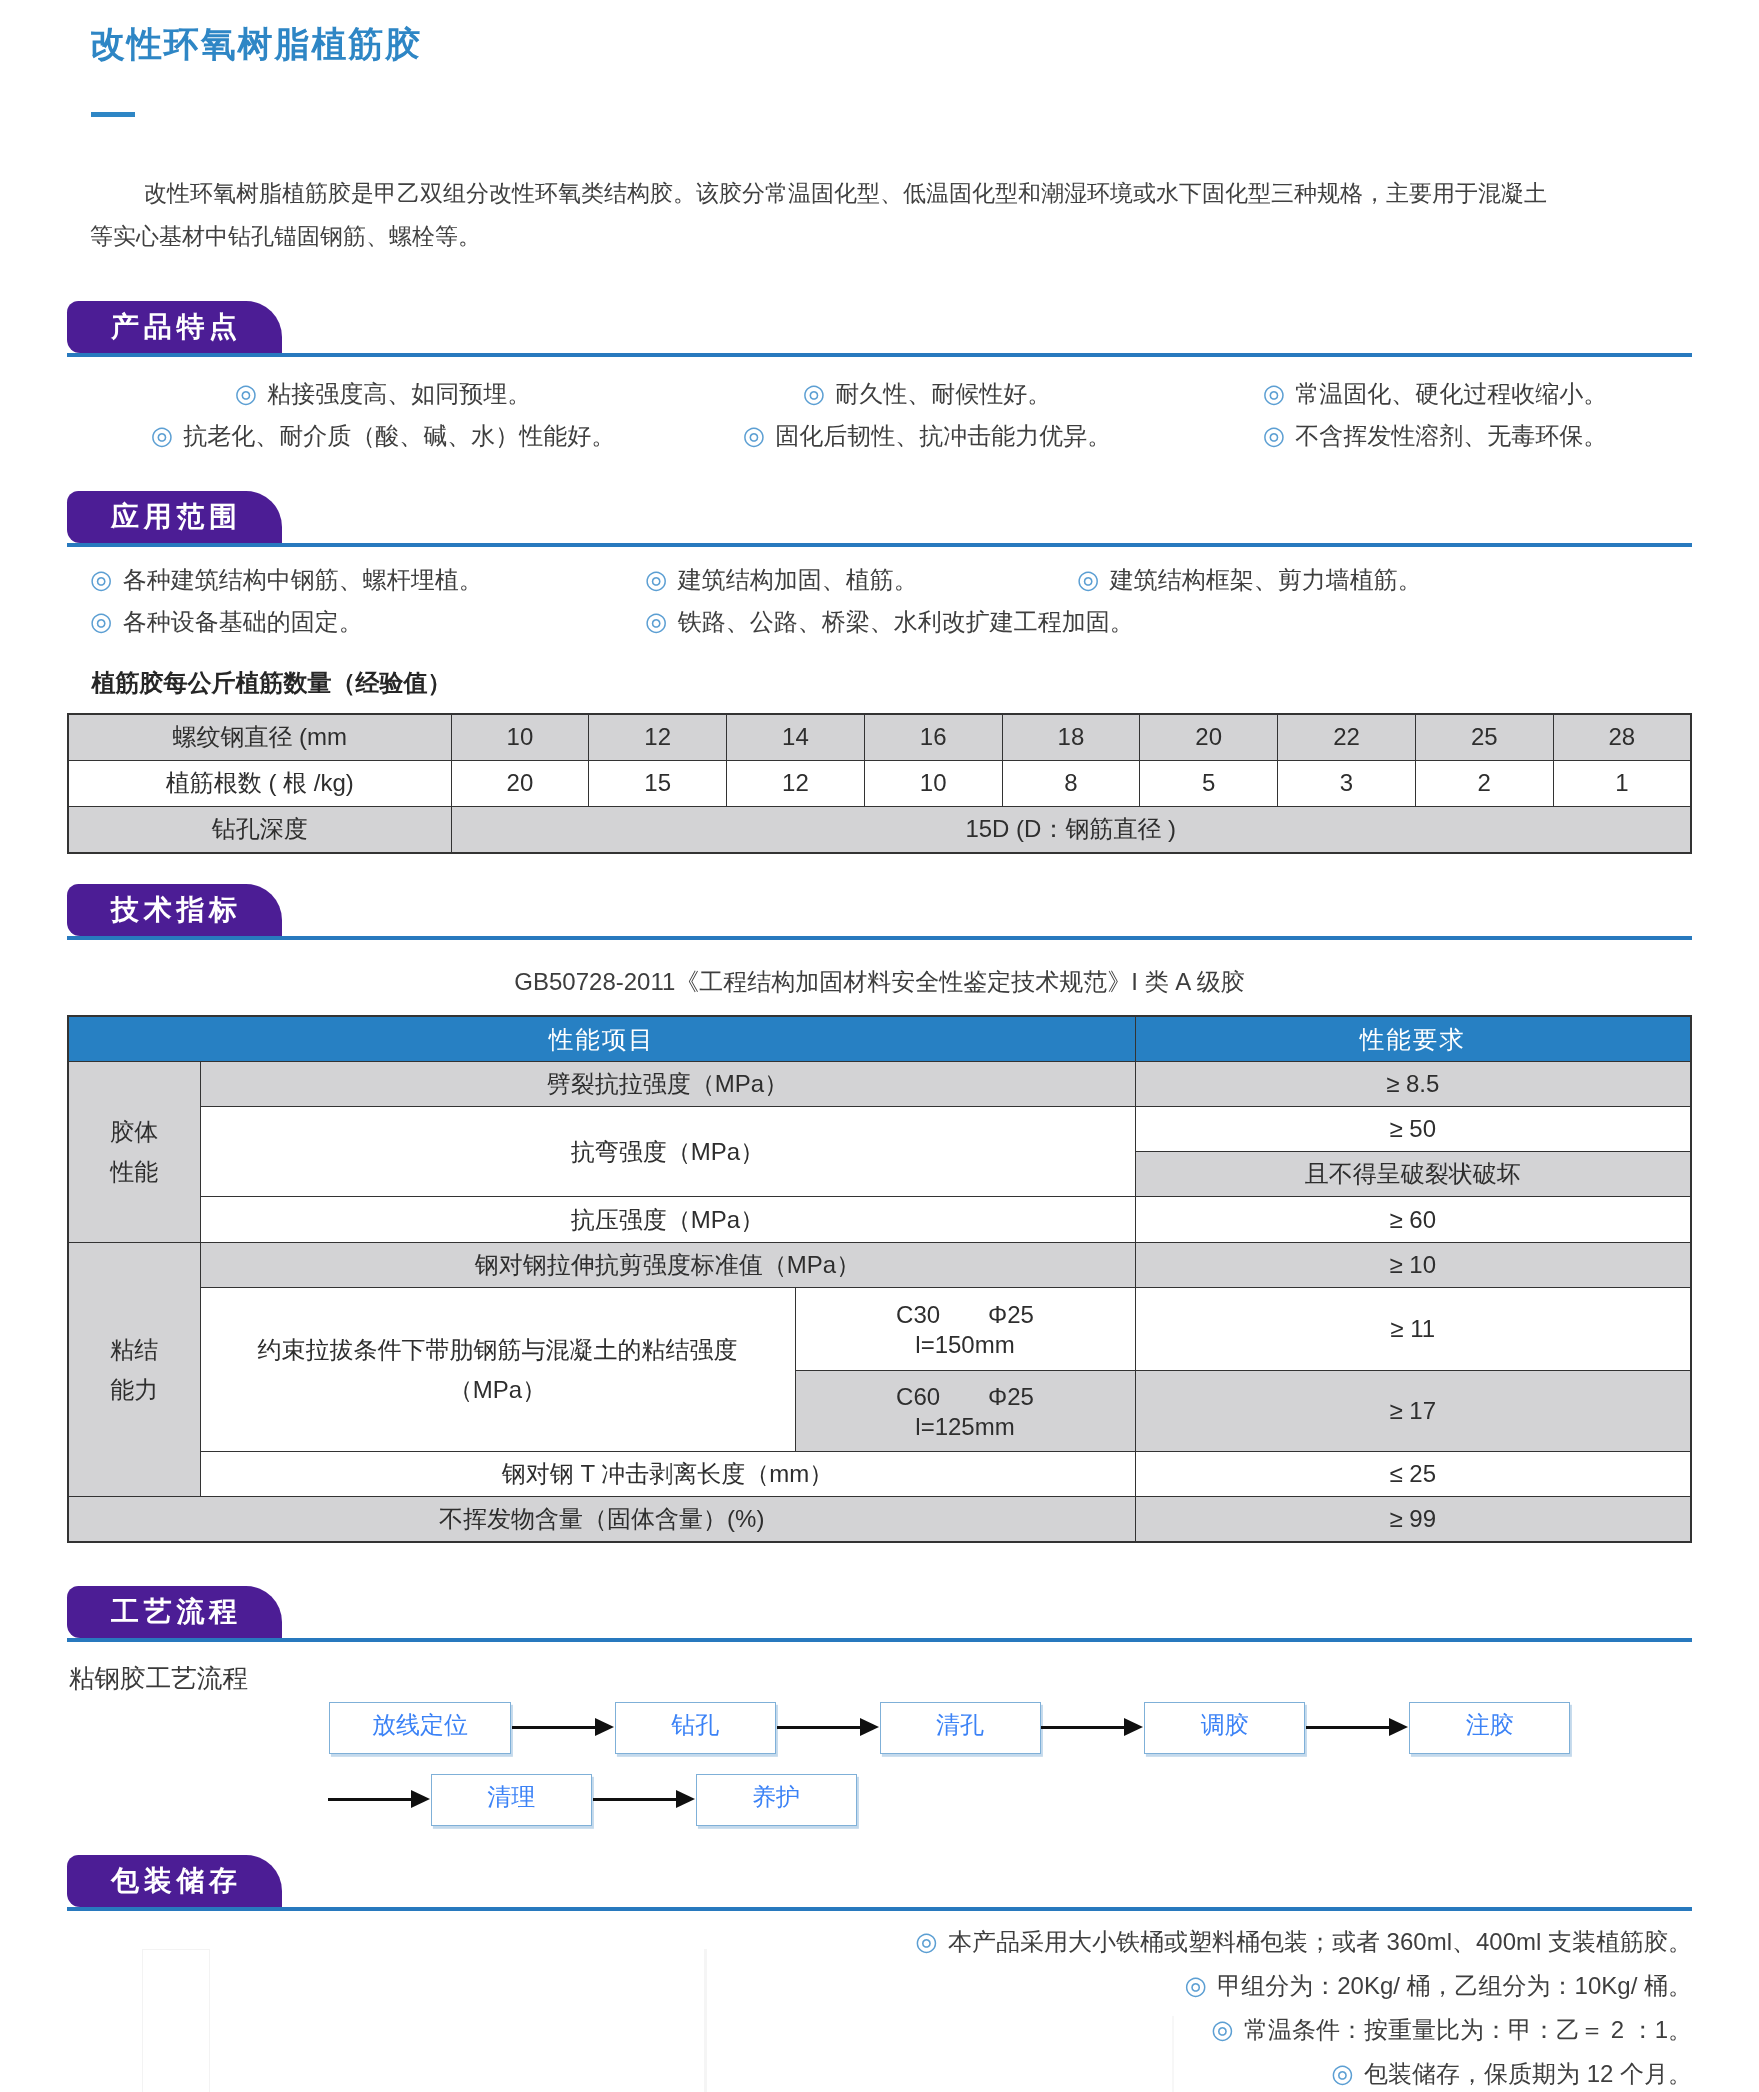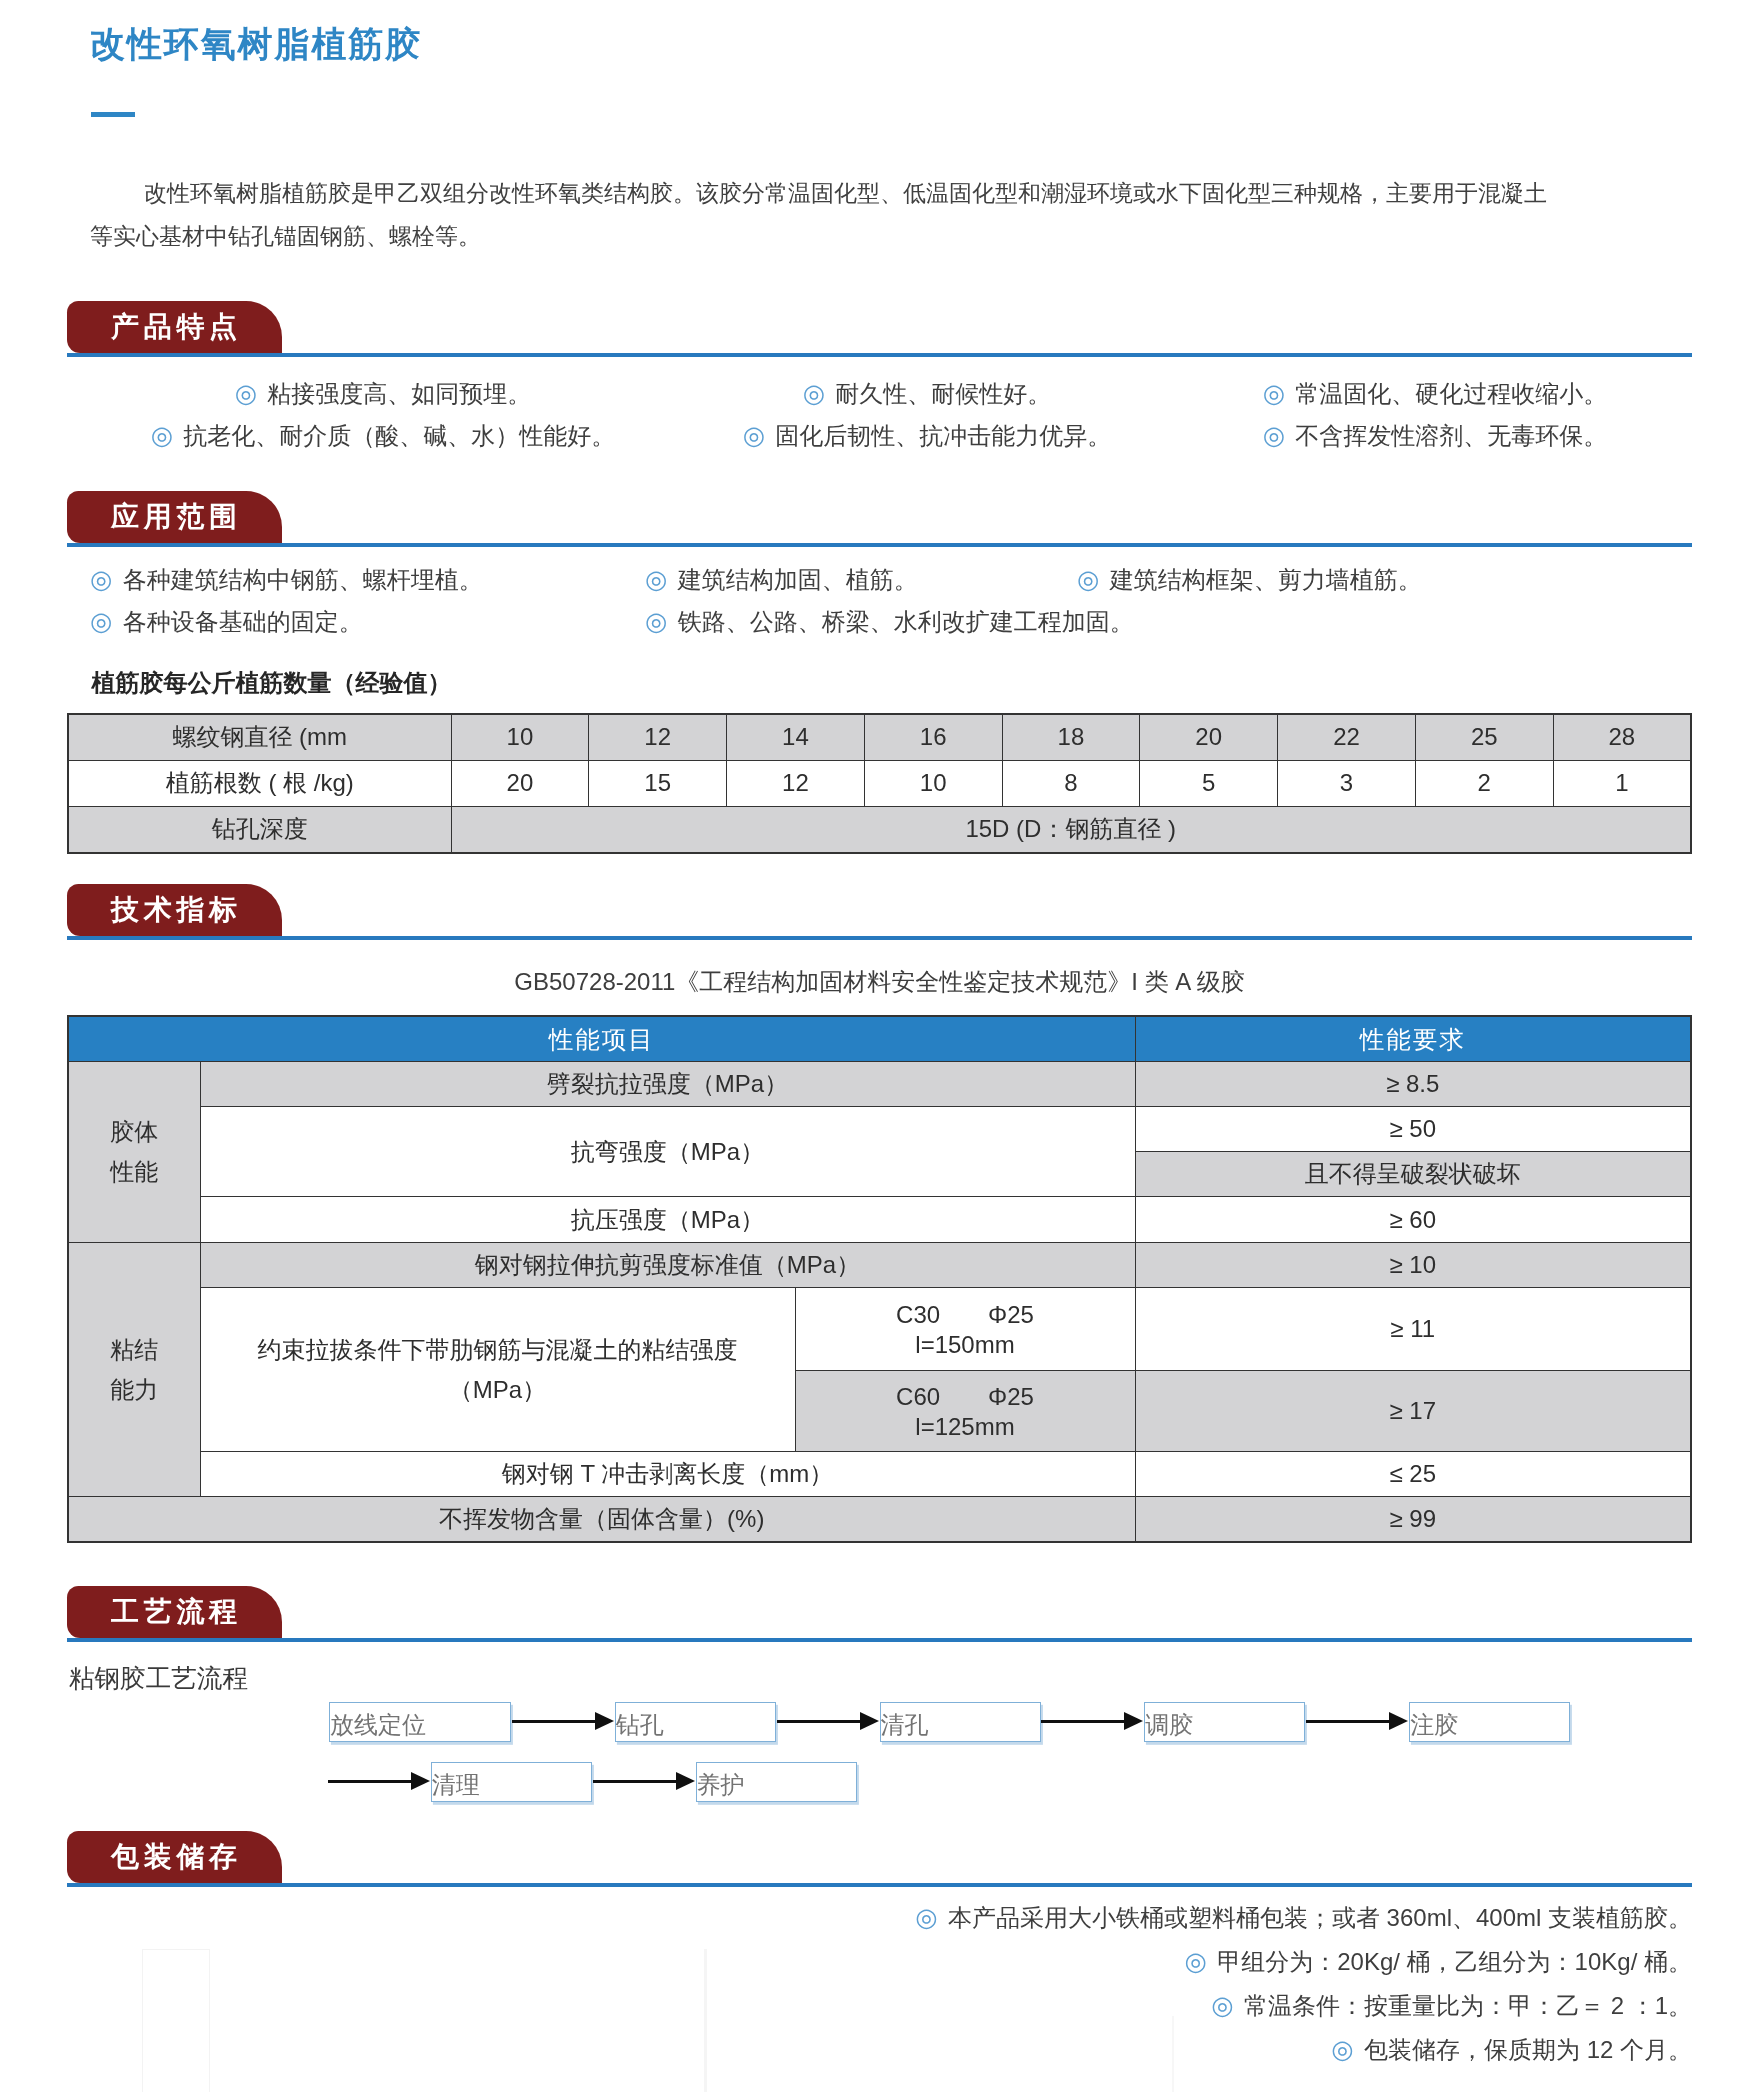--- a/index.html
+++ b/index.html
@@ -11,21 +11,21 @@
 
   .page-title { margin:0 0 0 23px; padding-top:21px; font-size:35px; font-weight:bold;
     color:#2E86C5; letter-spacing:1.9px; }
   .title-dash { width:44px; height:4.7px; background:#2E86C5; margin:44px 0 0 24px; }
 
   .intro { margin:55px 0 0 23px; font-size:23px; line-height:43px; color:#404040; }
   .intro .l1 { text-indent:2.35em; white-space:nowrap; }
   .intro .l2 { white-space:nowrap; }
 
   .section-head { border-bottom:4.7px solid #2879BE; }
-  .badge { display:inline-block; background:#7f1d1d; color:#ffffff; font-size:28px;
+  .badge { display:inline-block; background:#4c1d95; color:#ffffff; font-size:28px;
     font-weight:bold; letter-spacing:4.7px; line-height:52px; padding:0 40px 0 44px;
     border-radius:11.4px 36px 0 13.2px; }
   .sh-features { margin-top:43px; }
   .sh-apps { margin-top:40px; }
   .sh-specs { margin-top:30px; }
   .sh-process { margin-top:43px; }
   .sh-pack { margin-top:29px; }
 
   .bullet-grid { display:grid; margin-left:23px; row-gap:11.4px; font-size:24px;
     line-height:30px; color:#3e3e3e; }
@@ -48,22 +48,22 @@
   table.spec { margin-top:17px; }
   .spec .th { background:#2780C3; color:#ffffff; font-size:24.6px; height:44px;
     letter-spacing:1.9px; }
   .h46{height:44px} .h47{height:44px} .h48{height:45px} .h85{height:80px} .h87{height:82px}
   .pre { white-space:pre-line; line-height:40px; }
 
   .flow-label { margin:19px 0 0 1.9px; font-size:25.6px; color:#3a3a3a; }
   .flow-row { display:flex; align-items:center; }
   .flow-row1 { margin:5.7px 0 0 262px; }
   .flow-row2 { margin:20px 0 0 260px; }
-  .step { height:40px; line-height:43px; border:1.9px solid #7FB0D8;
-    box-shadow:1.9px 2.8px 0 #c3d9ec; font-size:24px; color:#737373; background:#ffffff;
+  .step { height:52px; line-height:43px; text-align:center; border:1.9px solid #7FB0D8;
+    box-shadow:1.9px 2.8px 0 #c3d9ec; font-size:24px; color:#3b82f6; background:#ffffff;
     box-sizing:border-box; flex:none; }
   .w192{width:182px} .w170{width:161px}
   .arrow { width:102px; height:19px; position:relative; flex:none; margin:0 0.9px; }
   .arrow::before { content:""; position:absolute; left:0; right:15px; top:7.6px; height:2.8px;
     background:#101010; }
   .arrow::after { content:""; position:absolute; right:0; top:0; width:0; height:0;
     border-left:19px solid #101010; border-top:9.5px solid transparent;
     border-bottom:9.5px solid transparent; }
 
   .pack-list { margin:15px 0 0 23px; display:flex; flex-direction:column; gap:13.2px;

